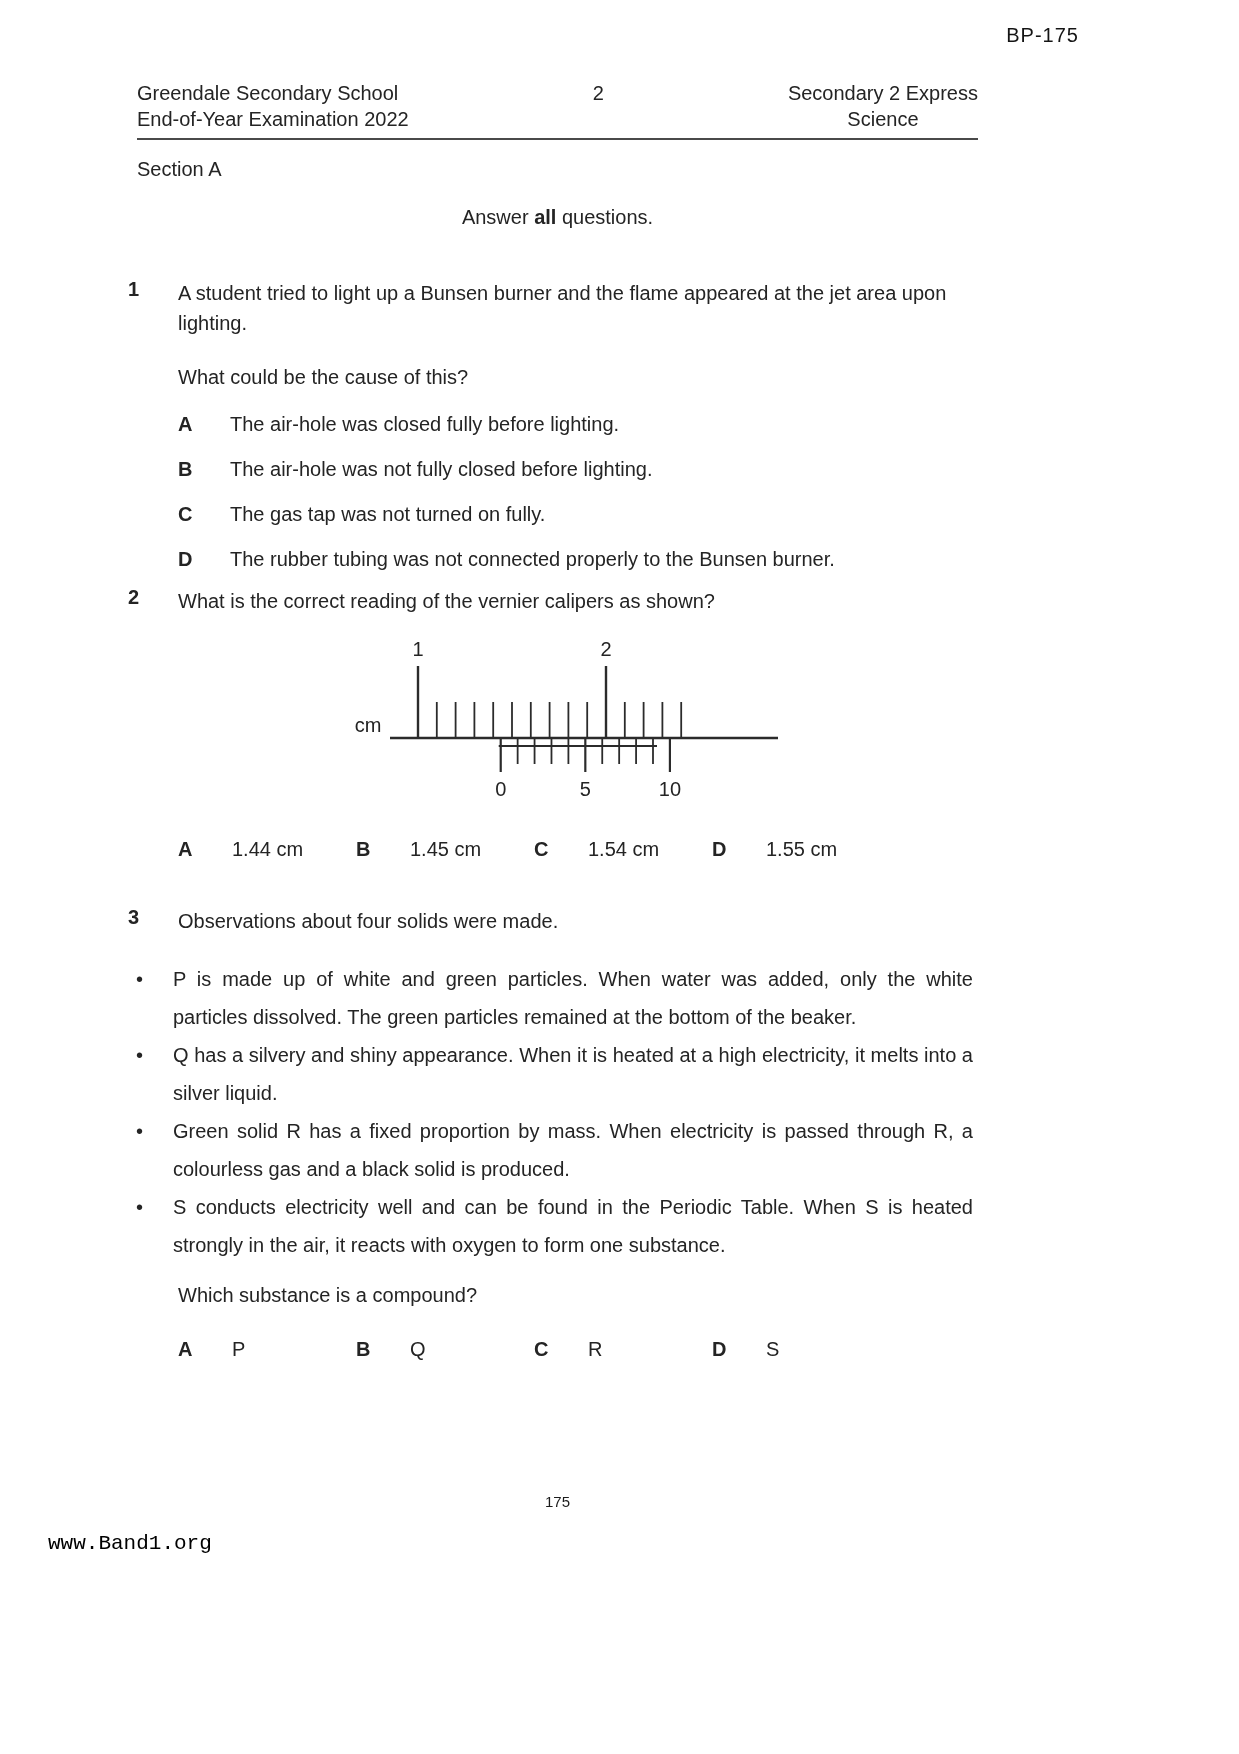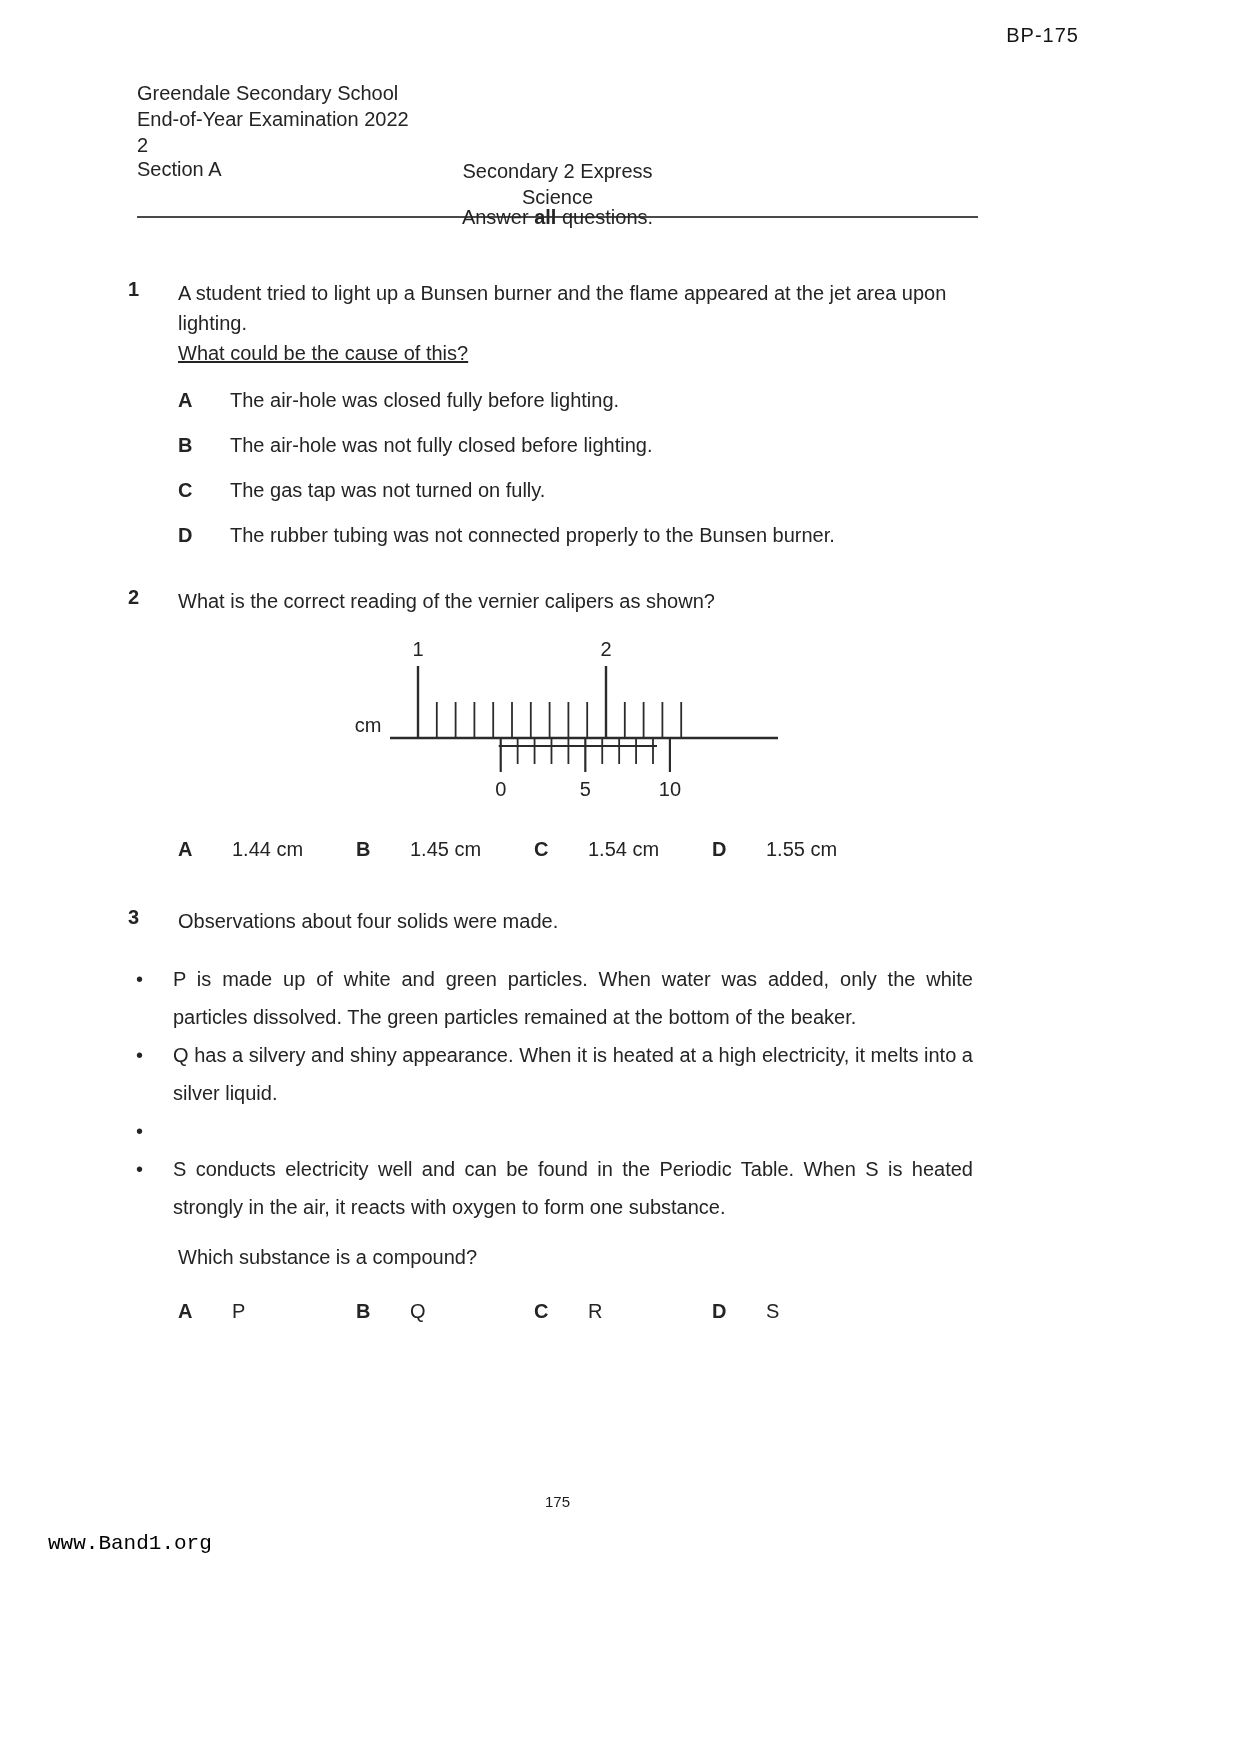--- a/index.html
+++ b/index.html
@@ -9,37 +9,37 @@
     font-family:"Liberation Sans","DejaVu Sans",sans-serif;
     color:#242424; font-size:20px;
   }
   .stamp {
     position:absolute; top:24px; right:160px;
     font-size:20px; letter-spacing:1px; color:#141414;
   }
   .header {
     position:absolute; left:137px; top:80px; width:841px;
     display:flex; justify-content:space-between;
-    line-height:26px; padding-bottom:6px; border-bottom:2px solid #4a4a4a;flex-direction:column;
+    line-height:26px; padding-bottom:6px; border-bottom:2px solid #4a4a4a;
   }
   .header .right { text-align:center; }
   .section-title {
     position:absolute; top:158px; left:137px; width:841px;
     text-align:left; font-weight:normal;
   }
   .section-instr {
     position:absolute; top:206px; left:137px; width:841px; text-align:center;
   }
   .section-instr .b { font-weight:bold; }
   .question { position:absolute; left:128px; width:910px; }
   #q1 { top:278px; } #q2 { top:586px; } #q3 { top:906px; }
   .q-row { display:flex; }
   .q-num { flex:0 0 50px; font-weight:bold; }
   .q-body { width:830px; line-height:30px; }
-  .prompt { line-height:30px;text-decoration:underline; }
+  .prompt { margin-top:24px; line-height:30px; }
   .options1 { margin-top:17px; }
   .opt { display:flex; margin-top:15px; line-height:30px; }
   .opt-letter { flex:0 0 52px; font-weight:bold; }
   .diagram-wrap { margin-top:20px; margin-left:222px; width:430px; height:168px; }
   svg text { font-family:"Liberation Sans","DejaVu Sans",sans-serif; }
   .options-row { display:flex; padding-left:50px; margin-top:30px; }
   .options-row .pair { display:flex; width:178px; line-height:30px; }
   .options-row .pair .opt-letter { flex:0 0 54px; }
   .bullets { margin-top:24px; list-style:none; }
   .bullet { display:flex; line-height:38px; }
@@ -180,20 +180,21 @@
     <li class="bullet">
       <span class="dot">•</span>
       <span class="btxt">P is made up of white and green particles. When water was added, only the white particles dissolved. The green particles remained at the bottom of the beaker.</span>
     </li>
     <li class="bullet">
       <span class="dot">•</span>
       <span class="btxt">Q has a silvery and shiny appearance. When it is heated at a high electricity, it melts into a silver liquid.</span>
     </li>
     <li class="bullet">
       <span class="dot">•</span>
+      <span class="btxt">Green solid R has a fixed proportion by mass. When electricity is passed through R, a colourless gas and a black solid is produced.</span>
     </li>
     <li class="bullet">
       <span class="dot">•</span>
       <span class="btxt">S conducts electricity well and can be found in the Periodic Table. When S is heated strongly in the air, it reacts with oxygen to form one substance.</span>
     </li>
   </ul>
   <div class="q3-prompt" style="padding-left:50px;">Which substance is a compound?</div>
   <div class="options-row" style="margin-top:24px;">
     <div class="pair">
       <div class="opt-letter">A</div>

